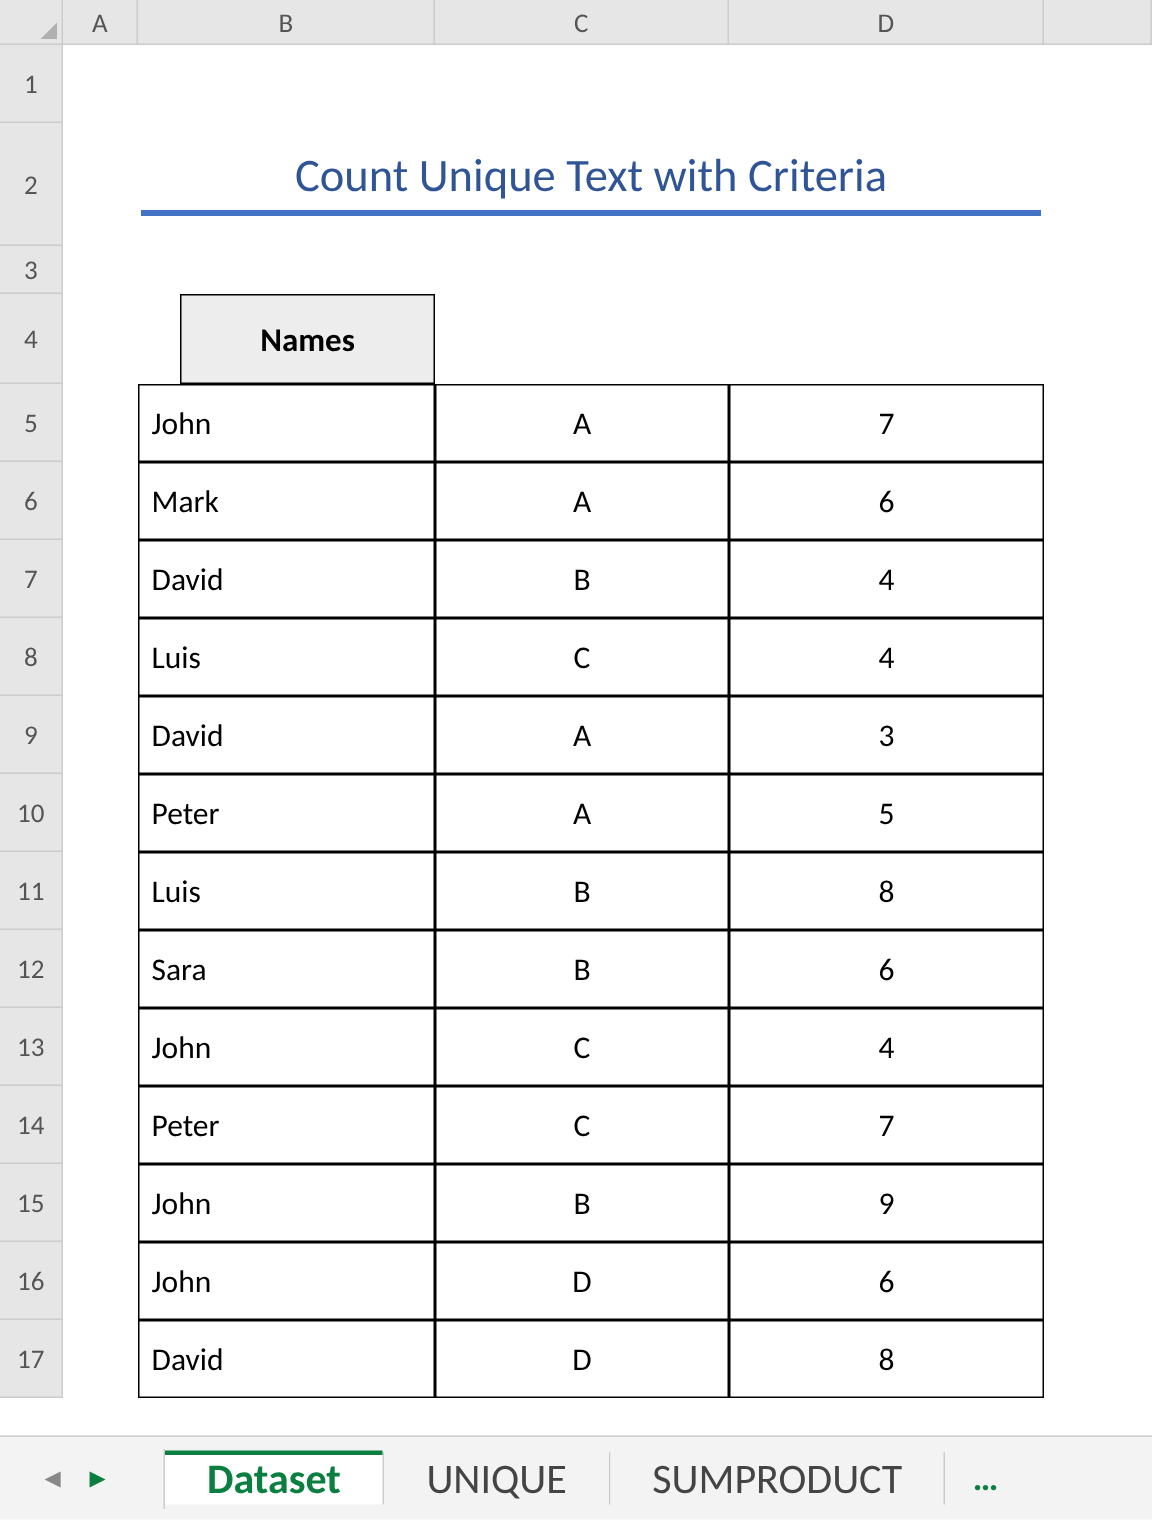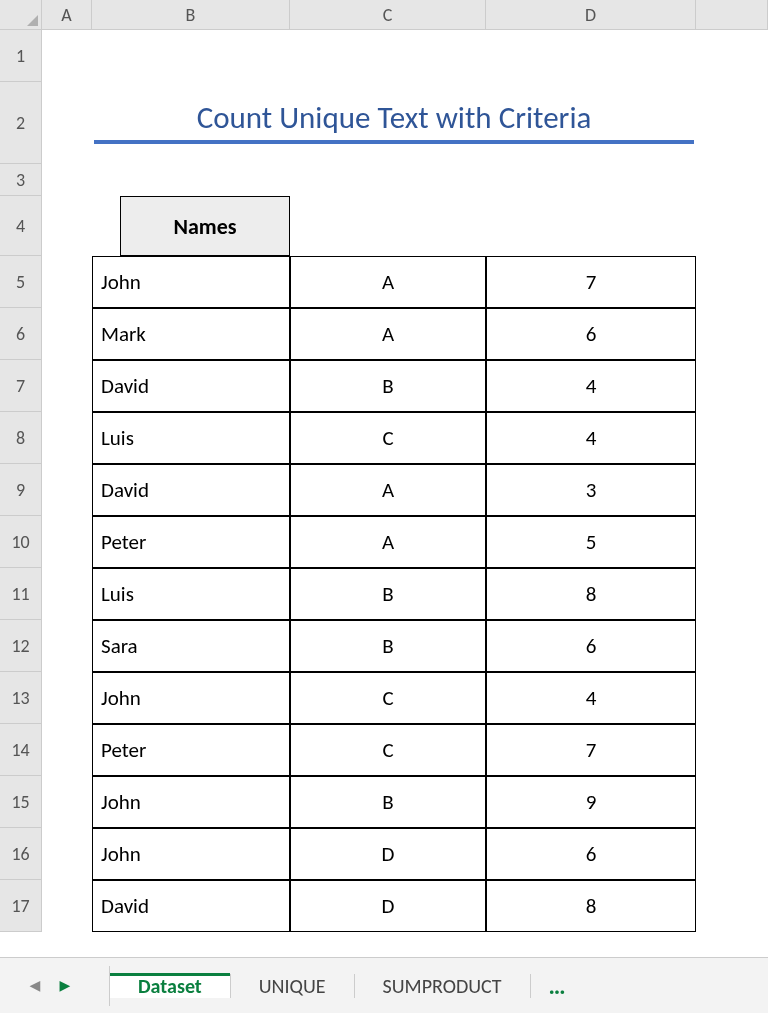--- a/index.html
+++ b/index.html
@@ -110,21 +110,21 @@
 }
 .navbtn {
   width: 30px; height: 30px;
   display: flex; align-items: center; justify-content: center;
   color: #888;
   font-size: 14px;
 }
 .navbtn.enabled { color: #0a7f3f; }
 .tab {
   padding: 0 28px;
-  font-size: 20px;
+  font-size: 28px;
   color: #444;
   border-right: 1px solid #ccc;
   position: relative;
   background: #f3f3f3;
 }
 .tab.active {
   background: #fff;
   color: #0a7f3f;
   font-weight: bold;
   border-bottom: none;

